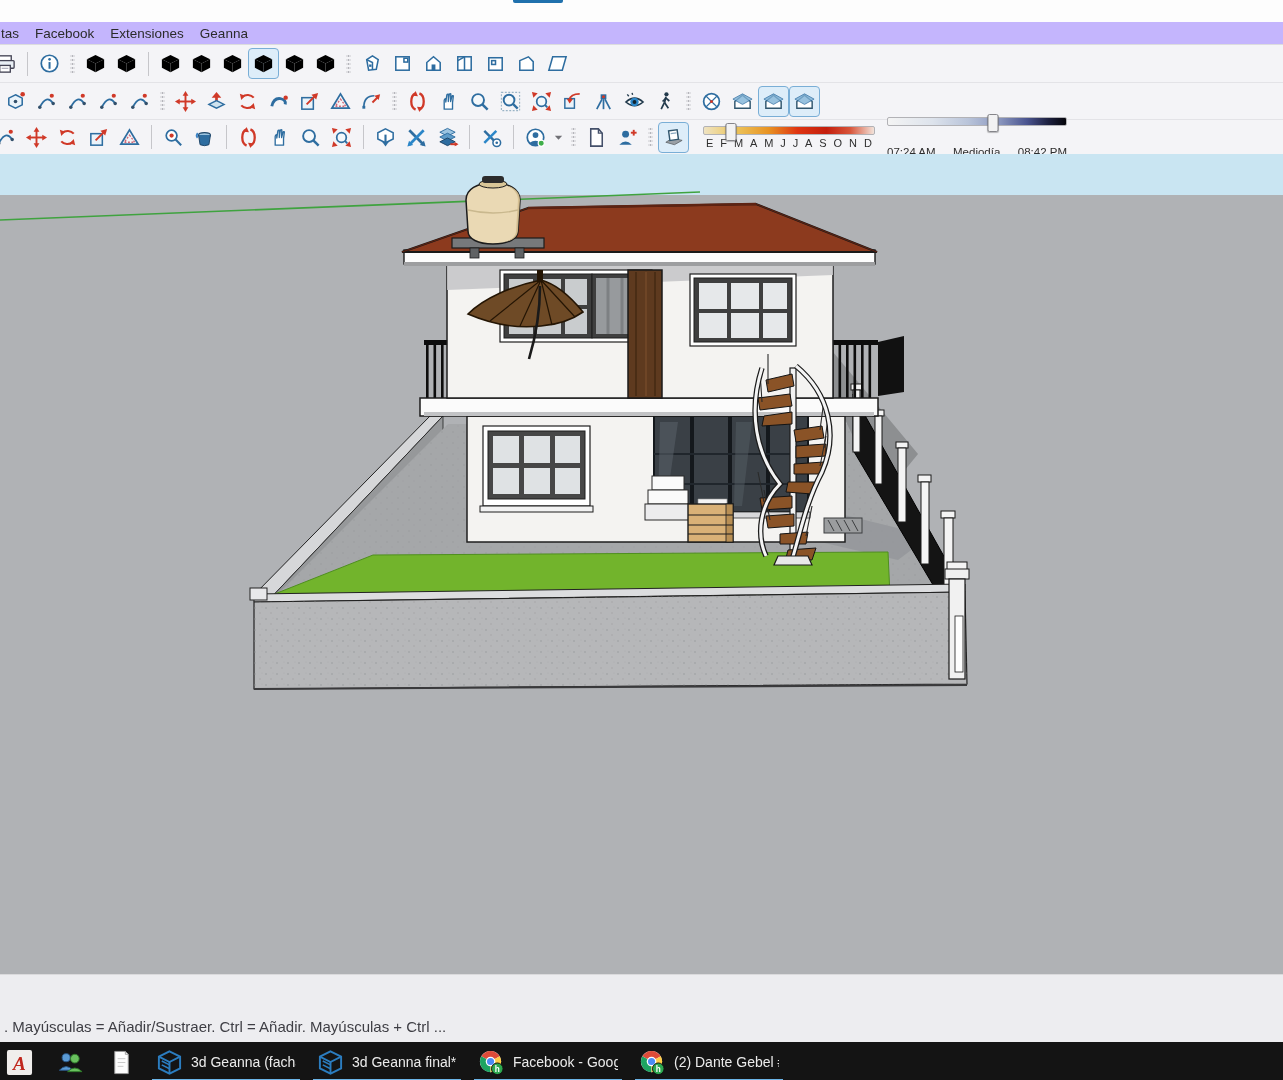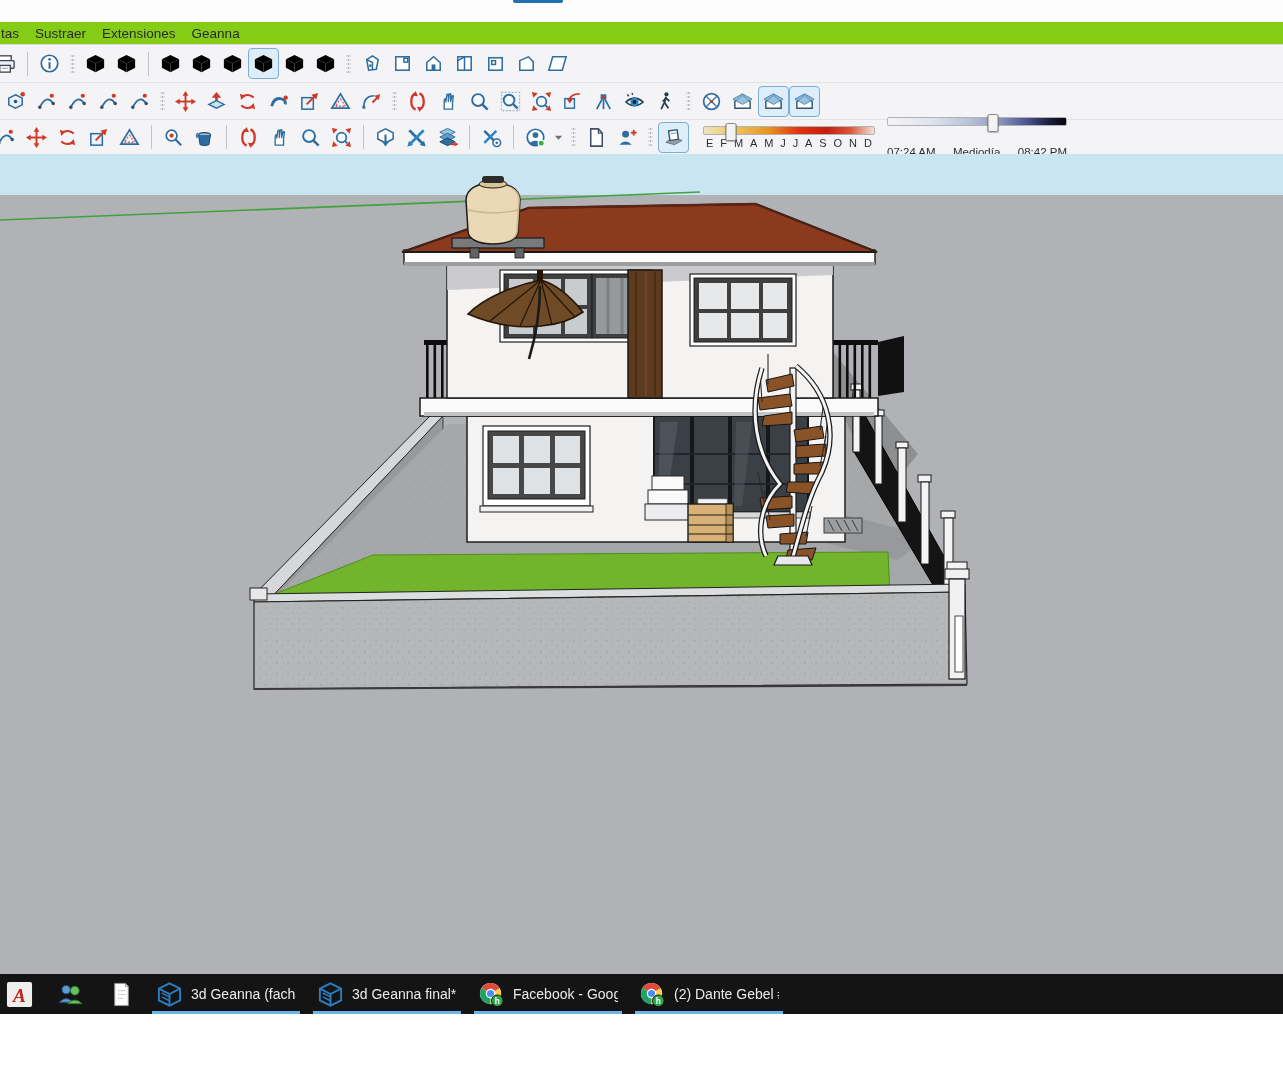--- a/index.html
+++ b/index.html
@@ -2,21 +2,21 @@
 <html><head>
 <meta charset="utf-8">
 <style>
   html,body{margin:0;padding:0}
   body{width:1283px;height:1080px;overflow:hidden;font-family:"Liberation Sans",sans-serif;background:#fff}
   .screen{position:relative;width:1283px;height:1080px;display:flex;flex-direction:column}
   
   .topstrip{height:22px;background:#fdfdfd;position:relative;flex:none}
   .bluebar{position:absolute;left:513px;top:0;width:50px;height:3px;background:#2071ad;border-radius:0 0 2px 2px}
   
-  .menubar{height:22px;flex:none;background:#84cc16;border-bottom:1px solid #dcdcde;display:flex;align-items:center;font-size:13.5px;color:#2b2b2b}
+  .menubar{height:22px;flex:none;background:#c4b5fd;border-bottom:1px solid #dcdcde;display:flex;align-items:center;font-size:13.5px;color:#2b2b2b}
   .mi{padding:2px 8px;cursor:default}
   .mi:first-child{padding-left:1px}
   
   .toolbar{background:#f4f4f7;display:flex;align-items:center;border-bottom:1px solid #e3e3e7;flex:none}
   .row1{height:37px}.row2{height:36px}.row3{height:34px;border-bottom:none}
   .tbgroup{display:flex;align-items:center}
   .tsep{width:1px;height:24px;background:#c6c6ca;margin:0 6px;flex:none}
   .tgrip{width:5px;height:22px;margin:0 5px;flex:none;background-image:radial-gradient(#b5b5bb 1px, transparent 1.1px);background-size:3px 4px;background-position:center}
   .tbtn{width:29px;height:29px;border-radius:4px;display:flex;align-items:center;justify-content:center;border:1px solid transparent;flex:none}
   .tbtn .ic{width:23px;height:23px;display:block}
@@ -306,21 +306,21 @@
 </svg>
 
 <div class="screen">
 
   <div class="topstrip">
     <div class="bluebar"></div>
   </div>
 
   <div class="menubar">
       <span class="mi">tas</span>
-      <span class="mi">Sustraer</span>
+      <span class="mi">Facebook</span>
       <span class="mi">Extensiones</span>
       <span class="mi">Geanna</span>
     </div>
 
   <div class="toolbar row1">
       <div class="tbgroup">
         <div class="tbtn cut">
           <svg class="ic" viewBox="0 0 24 24">
             <use href="#sym-printer"></use>
           </svg>
@@ -954,20 +954,23 @@
         <g>
           <rect x="947" y="408" width="20" height="8" fill="#f4f4f4" stroke="#1b1b1b" stroke-width="1"></rect>
           <rect x="945" y="415" width="24" height="10" fill="#f0f0f0" stroke="#1b1b1b" stroke-width="1"></rect>
           <rect x="949" y="425" width="16" height="100" fill="#f1f1f1" stroke="#1b1b1b" stroke-width="1.2"></rect>
           <rect x="955" y="462" width="8" height="56" fill="#fff" stroke="#1b1b1b" stroke-width="0.8"></rect>
         </g>
       </g>
     </svg>
   </div>
 
+  <div class="statusarea">
+    <span>. Mayúsculas = Añadir/Sustraer. Ctrl = Añadir. Mayúsculas + Ctrl ...</span>
+  </div>
 
   <div class="taskbar">
       <div class="tkbtn app">
         <svg class="tki" viewBox="0 0 28 28">
           <use href="#tb-autocad"></use>
         </svg>
       </div>
       <div class="tkbtn app">
         <svg class="tki" viewBox="0 0 28 28">
           <use href="#tb-people"></use>

